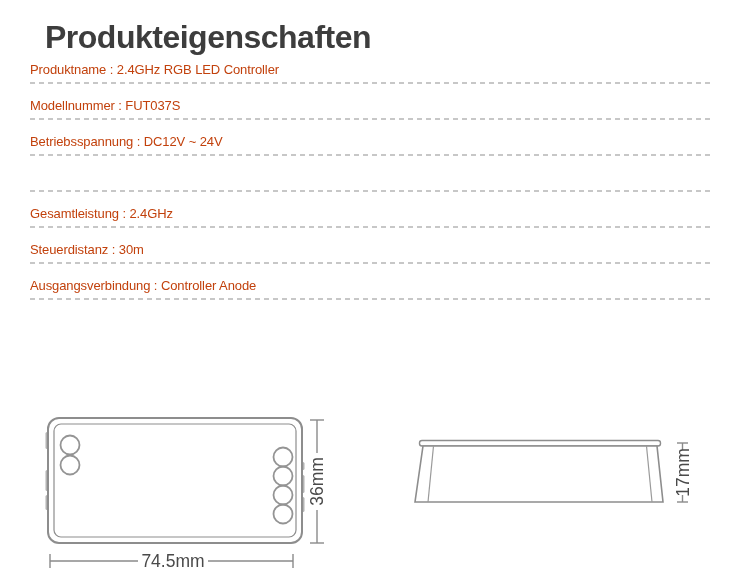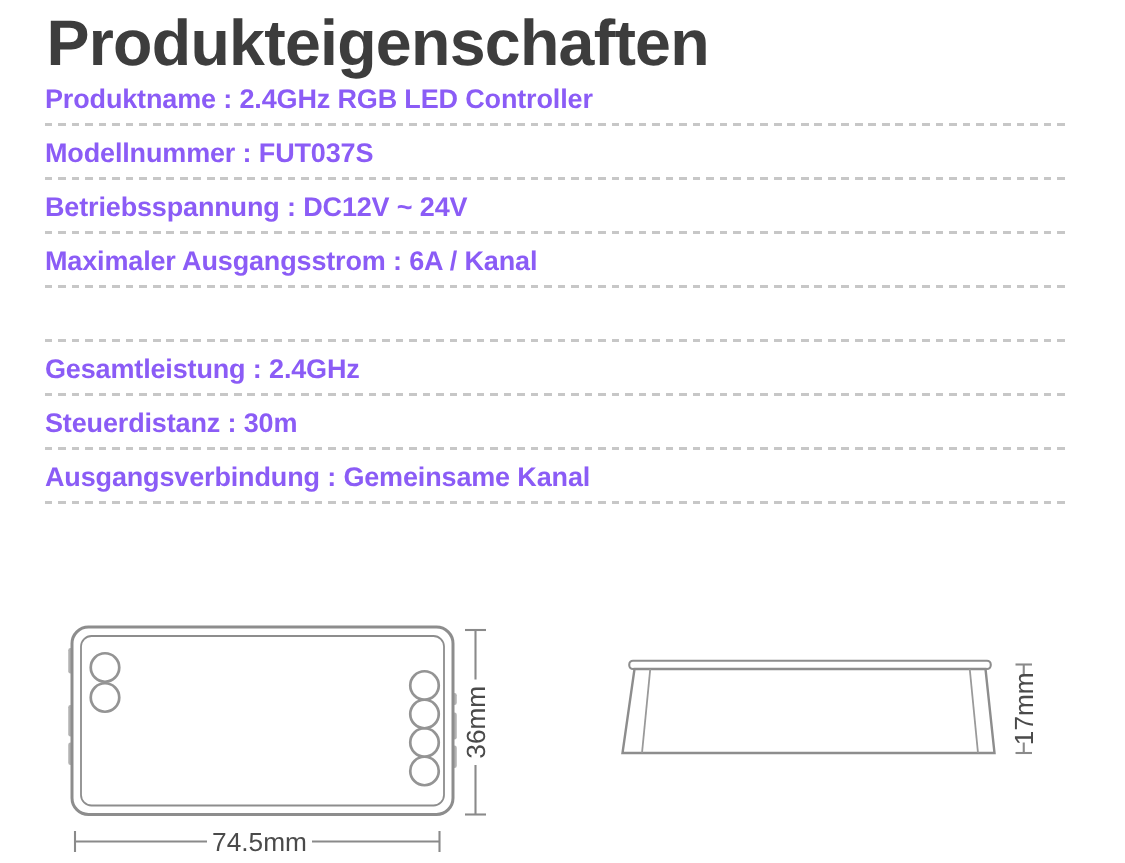--- a/index.html
+++ b/index.html
@@ -10,44 +10,44 @@
     overflow: hidden;
   }
   .page {
     position: relative;
     width: 750px; height: 575px;
     background: #ffffff;
   }
   .page-title {
     position: absolute;
     left: 27px; top: 2px;
-    margin: 4px;
-    font-size: 43px;
+    margin: 18px;
+    font-size: 32px;
     font-weight: 800;
     letter-spacing: -0.5px;
     color: #3d3d3d;
     line-height: 1.1;
   }
   .spec-list {
     position: absolute;
     left: 30px; top: 48px;
     width: 680px;
   }
   .spec-row {
     position: relative;
     height: 36px;
     display: flex;
     align-items: flex-end;
     box-sizing: border-box;
     padding-bottom: 7px;
   }
   .spec-text {
-    font-size: 18px;
-    font-weight: 700;
-    color: #8b5cf6;
+    font-size: 13px;
+    font-weight: 400;
+    color: #c2410c;
     letter-spacing: -0.1px;
     white-space: nowrap;
   }
   .row-line {
     position: absolute;
     left: 0; bottom: 0;
     width: 100%; height: 2px;
     background-image: repeating-linear-gradient(90deg, #c7c7c7 0 5px, transparent 5px 9px);
   }
   svg.diagram { position: absolute; overflow: visible; }
@@ -77,42 +77,38 @@
     <div class="spec-row">
       <span class="spec-text"><span>Modellnummer</span><span> : </span><span>FUT037S</span></span>
       <div class="row-line"></div>
     </div>
 
     <div class="spec-row">
       <span class="spec-text"><span>Betriebsspannung</span><span> : </span><span>DC12V ~ 24V</span></span>
       <div class="row-line"></div>
     </div>
 
-    <div class="spec-row">
-      <span class="spec-text"><span>Maximaler Ausgangsstrom</span><span> : </span><span>6A / Kanal</span></span>
-      <div class="row-line"></div>
-    </div>
 
     <div class="spec-row">
       <div class="row-line"></div>
     </div>
 
 
     <div class="spec-row">
       <span class="spec-text"><span>Gesamtleistung</span><span> : </span><span>2.4GHz</span></span>
       <div class="row-line"></div>
     </div>
 
     <div class="spec-row">
       <span class="spec-text"><span>Steuerdistanz</span><span> : </span><span>30m</span></span>
       <div class="row-line"></div>
     </div>
 
     <div class="spec-row">
-      <span class="spec-text"><span>Ausgangsverbindung</span><span> : </span><span>Gemeinsame Kanal</span></span>
+      <span class="spec-text"><span>Ausgangsverbindung</span><span> : </span><span>Controller Anode</span></span>
       <div class="row-line"></div>
     </div>
   </div>
 
   <svg class="diagram top-view" width="310" height="163" viewBox="0 0 310 163" xmlns="http://www.w3.org/2000/svg">
 
     <g>
       <rect x="5.5" y="20" width="4" height="17" rx="1.5" fill="#b2b2b2"></rect>
       <rect x="5.5" y="58" width="4" height="21" rx="1.5" fill="#b2b2b2"></rect>
       <rect x="5.5" y="83" width="4" height="15" rx="1.5" fill="#b2b2b2"></rect>

